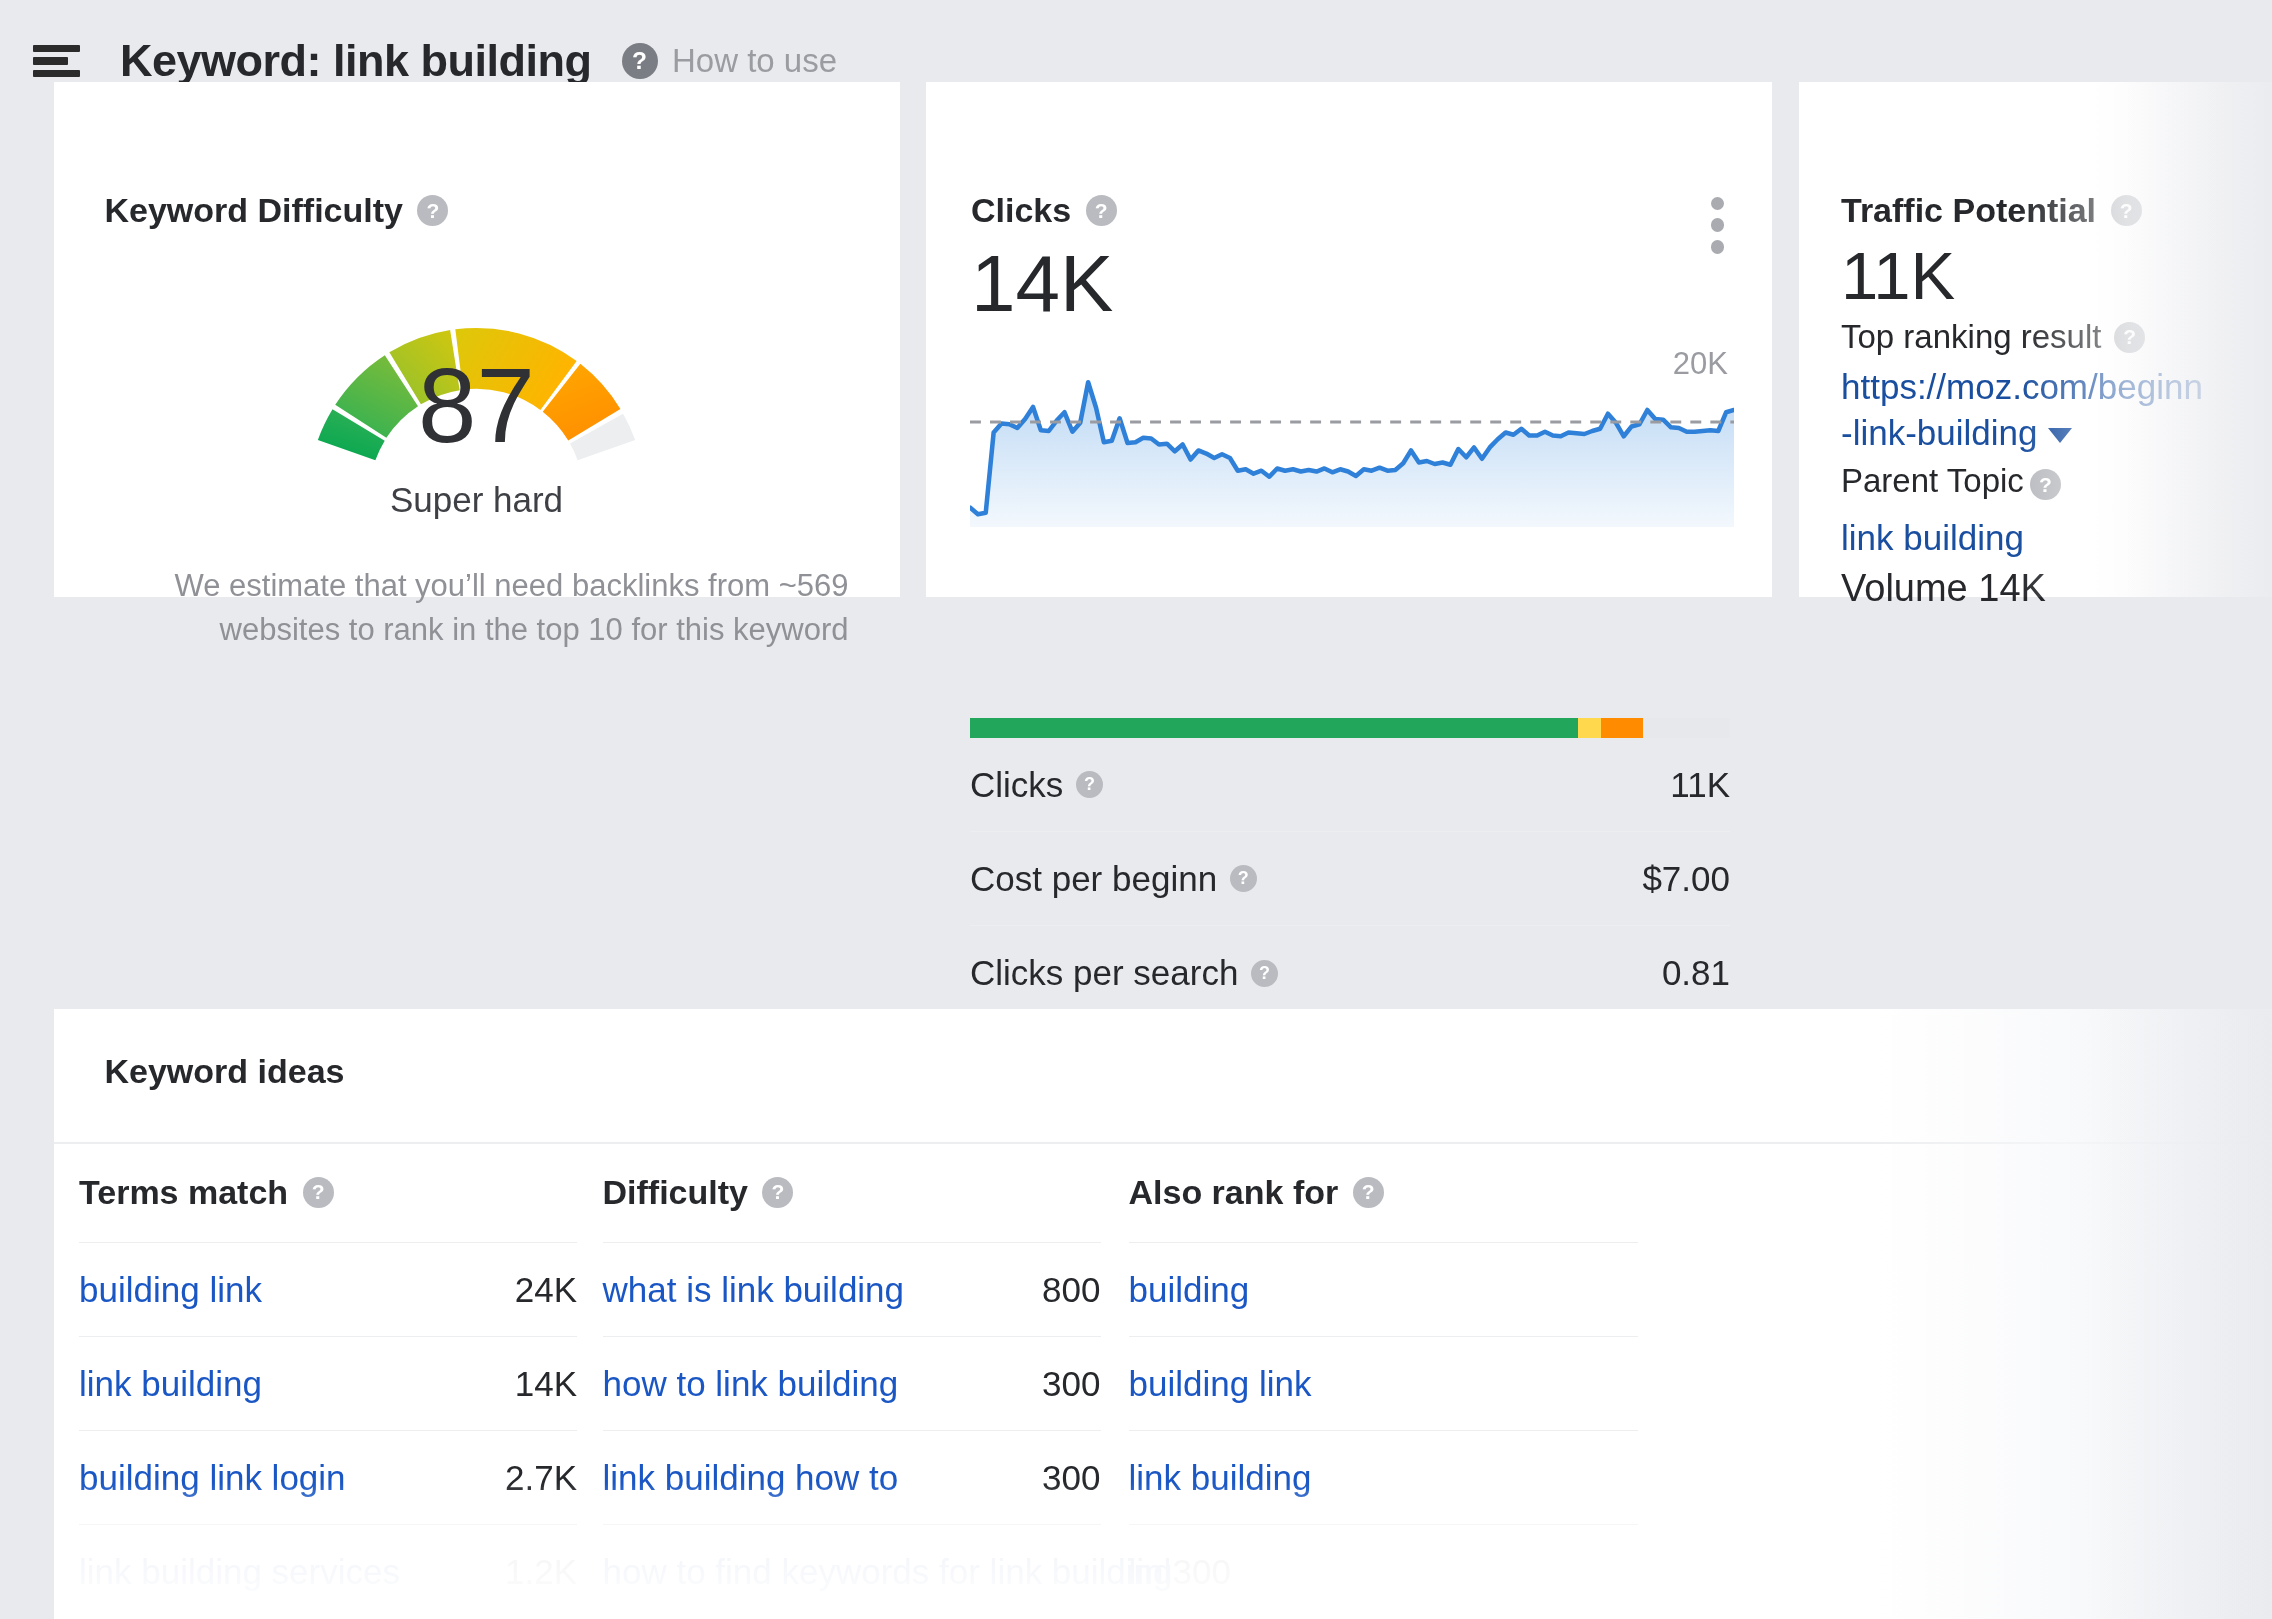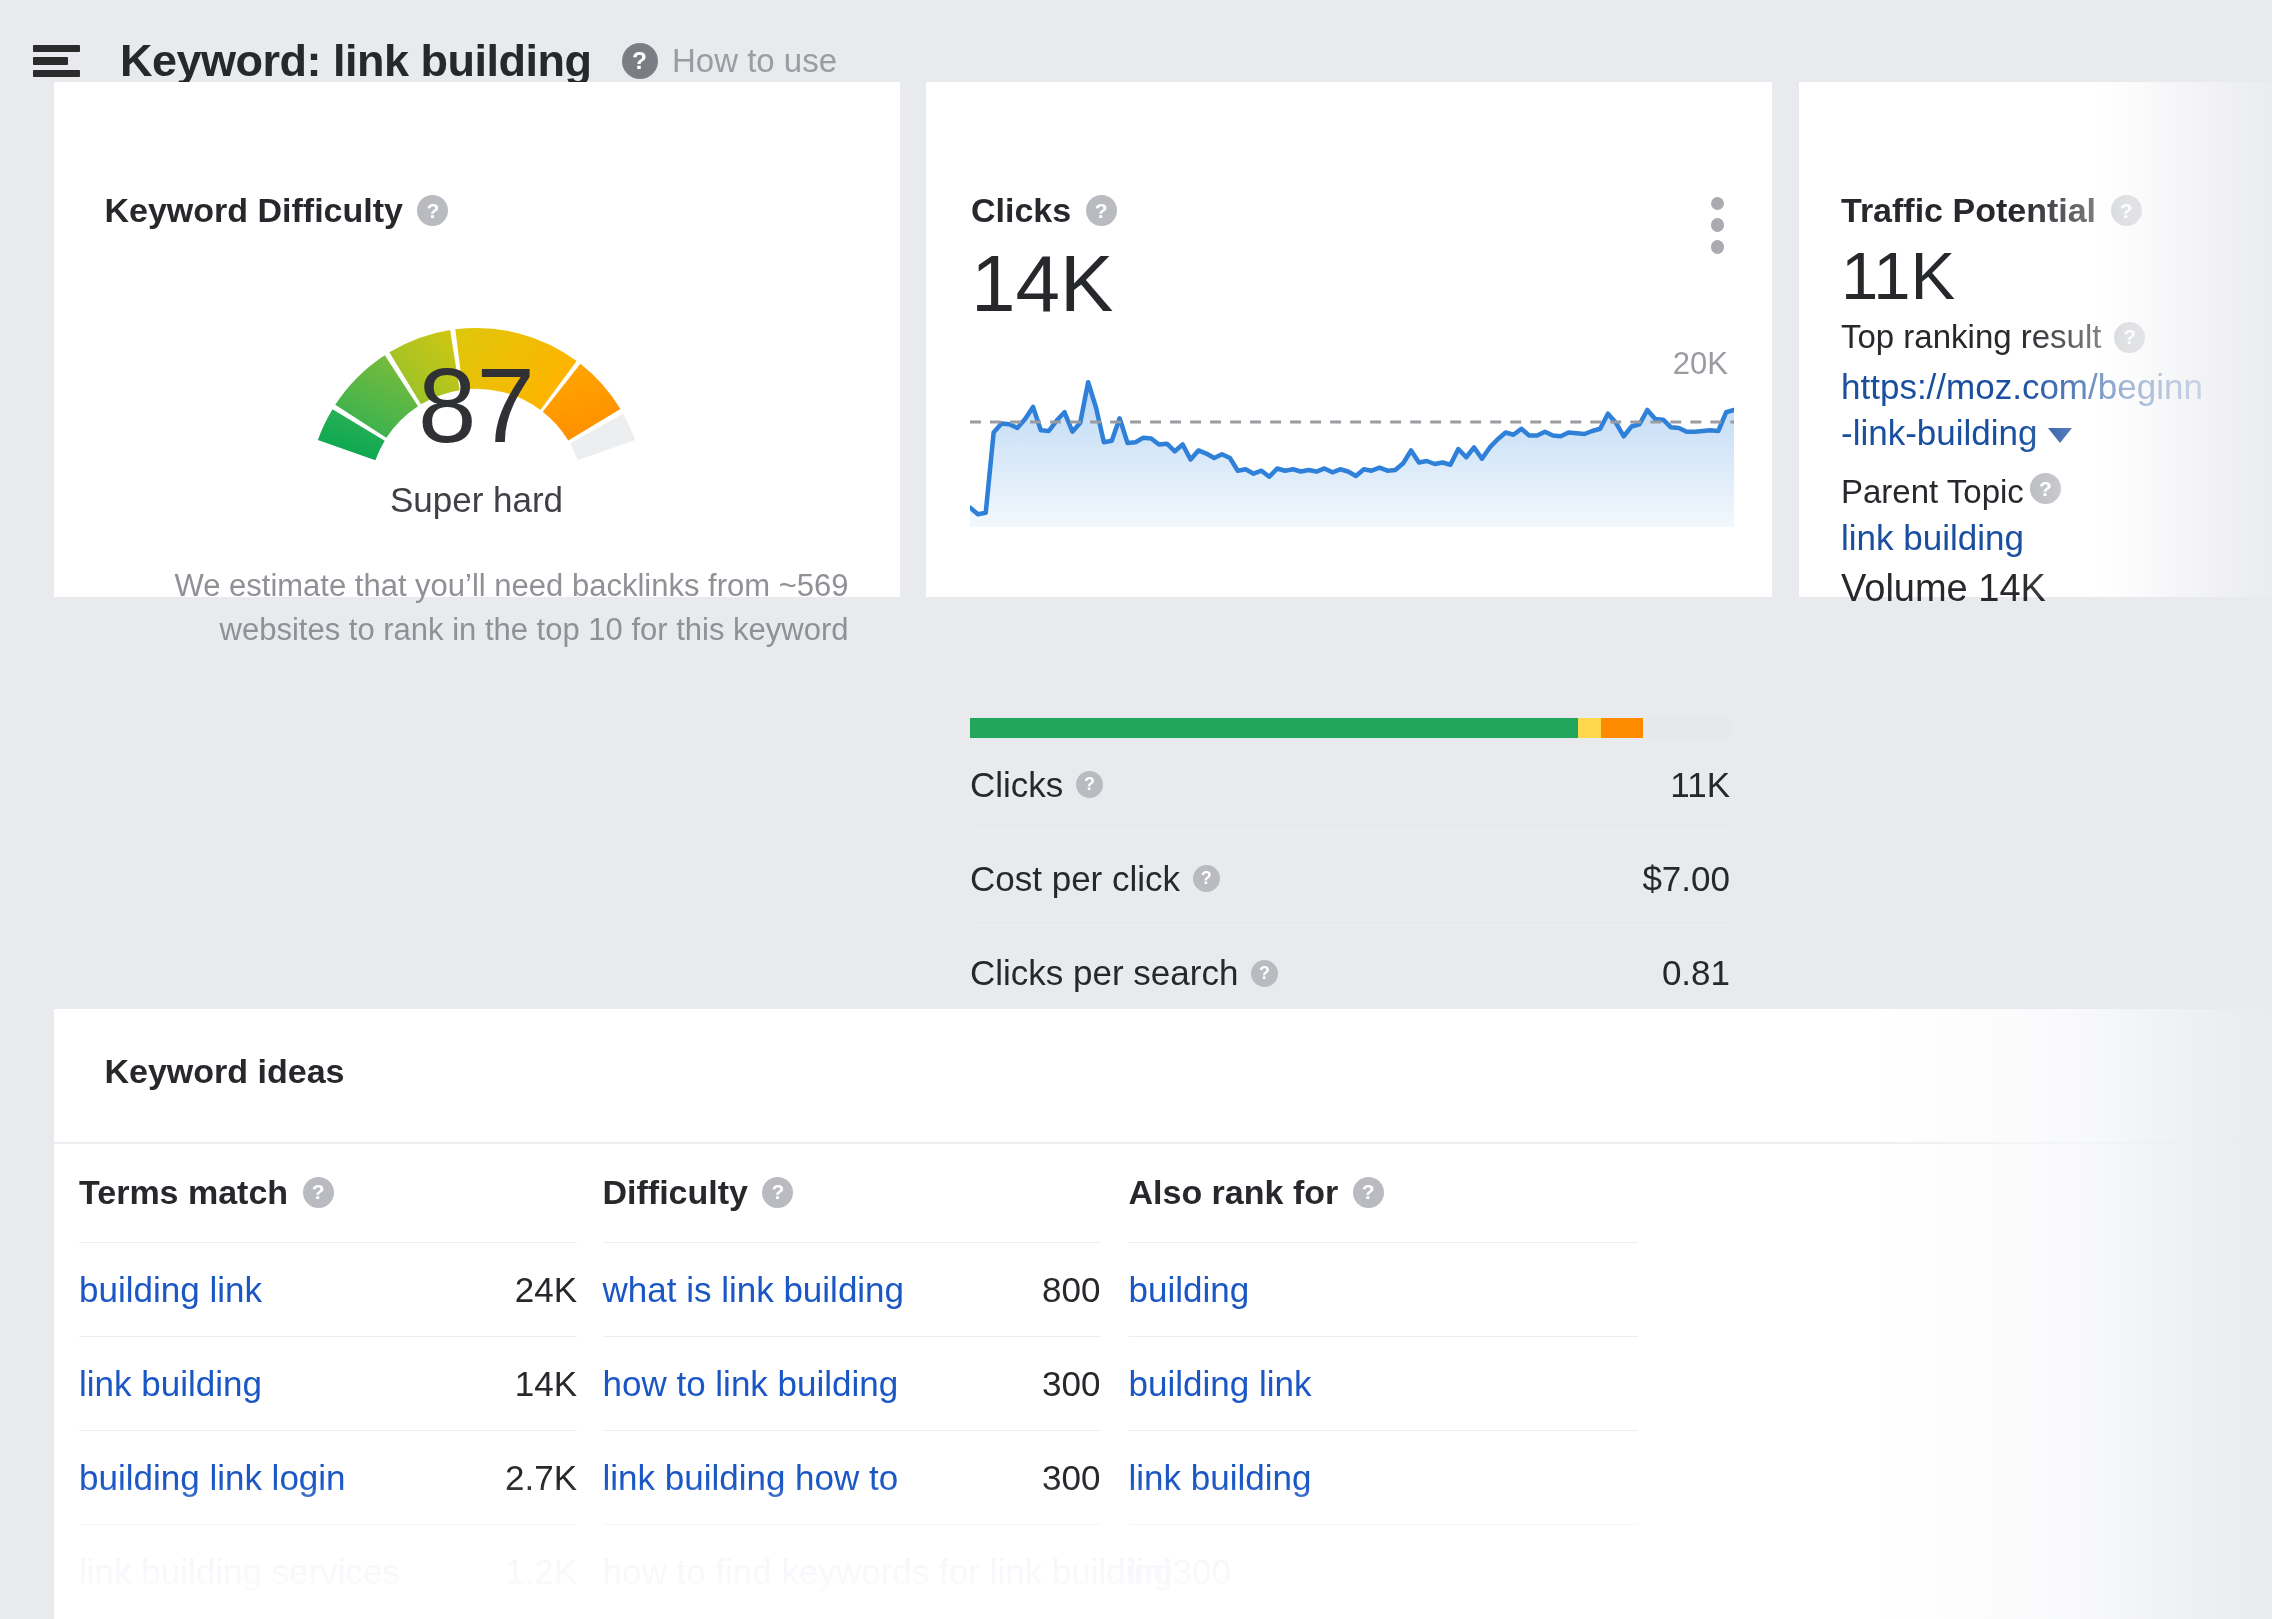--- a/index.html
+++ b/index.html
@@ -70,22 +70,22 @@
   #tp-card { left: 1771px; top: 82px; width: 502px; height: 515px; }
   #tp-title { position: absolute; left: 42px; top: 109px; }
   #tp-value { position: absolute; left: 42px; top: 160px; font-size: 67px; color: #26282c; line-height: 1; }
   #tp-top-label { position: absolute; left: 42px; top: 236px; font-size: 33px; color: #26282c;
                   display: flex; align-items: center; gap: 12.7px; white-space: nowrap; }
   #tp-url { position: absolute; left: 42px; top: 282px; width: 460px; font-size: 35px; line-height: 1.3;
             color: #1a4fa0; white-space: nowrap; }
   #tp-url .u2 { display: block; }
   .caret { display: inline-block; margin-left: 11px; border-left: 12.7px solid transparent;
            border-right: 12.7px solid transparent; border-top: 15.5px solid #1a4fa0; vertical-align: middle; }
-  #tp-parent-label { position: absolute; left: 42px; top: 391px; font-size: 33px; color: #26282c;
-                     display: flex; align-items: flex-start; gap: 6px; }
+  #tp-parent-label { position: absolute; left: 42px; top: 380px; font-size: 33px; color: #26282c;
+                     display: flex; align-items: flex-end; gap: 6px; }
   #tp-parent-kw { position: absolute; left: 42px; top: 436px; font-size: 35px; color: #1a4fa0; cursor: pointer; }
   #tp-parent-vol { position: absolute; left: 42px; top: 485px; font-size: 38px; color: #26282c; }
   #tp-fade { position: absolute; right: 0; top: 0; width: 282px; height: 515px; pointer-events: none;
              background: linear-gradient(to right, rgba(255,255,255,0) 0%, rgba(255,255,255,0.55) 38%, rgba(237,238,241,0.92) 100%); }
 
   
   #ki-card { left: 25.5px; top: 1009px; width: 2247px; height: 610px; }
   #ki-title { position: absolute; left: 51px; top: 43px; font-size: 34px; font-weight: bold; color: #26282c; }
   #ki-divider { position: absolute; left: 0; top: 133px; width: 2247px; height: 1.8px; background: #eceef0; }
   #ki-cols { position: absolute; left: 0; top: 133px; width: 2247px; }
@@ -213,21 +213,21 @@
     <div class="metric-row" style="top:656px;">
       <div class="metric-name">
         <span>Clicks</span>
         <span class="qmark sm light">?</span>
       </div>
       <div class="metric-val">11K</div>
     </div>
 
     <div class="metric-row" style="top:750px;">
       <div class="metric-name">
-        <span>Cost per click</span>
+        <span>Cost per beginn</span>
         <span class="qmark sm light">?</span>
       </div>
       <div class="metric-val">$7.00</div>
     </div>
 
     <div class="metric-row last" style="top:844px;">
       <div class="metric-name">
         <span>Clicks per search</span>
         <span class="qmark sm light">?</span>
       </div>

